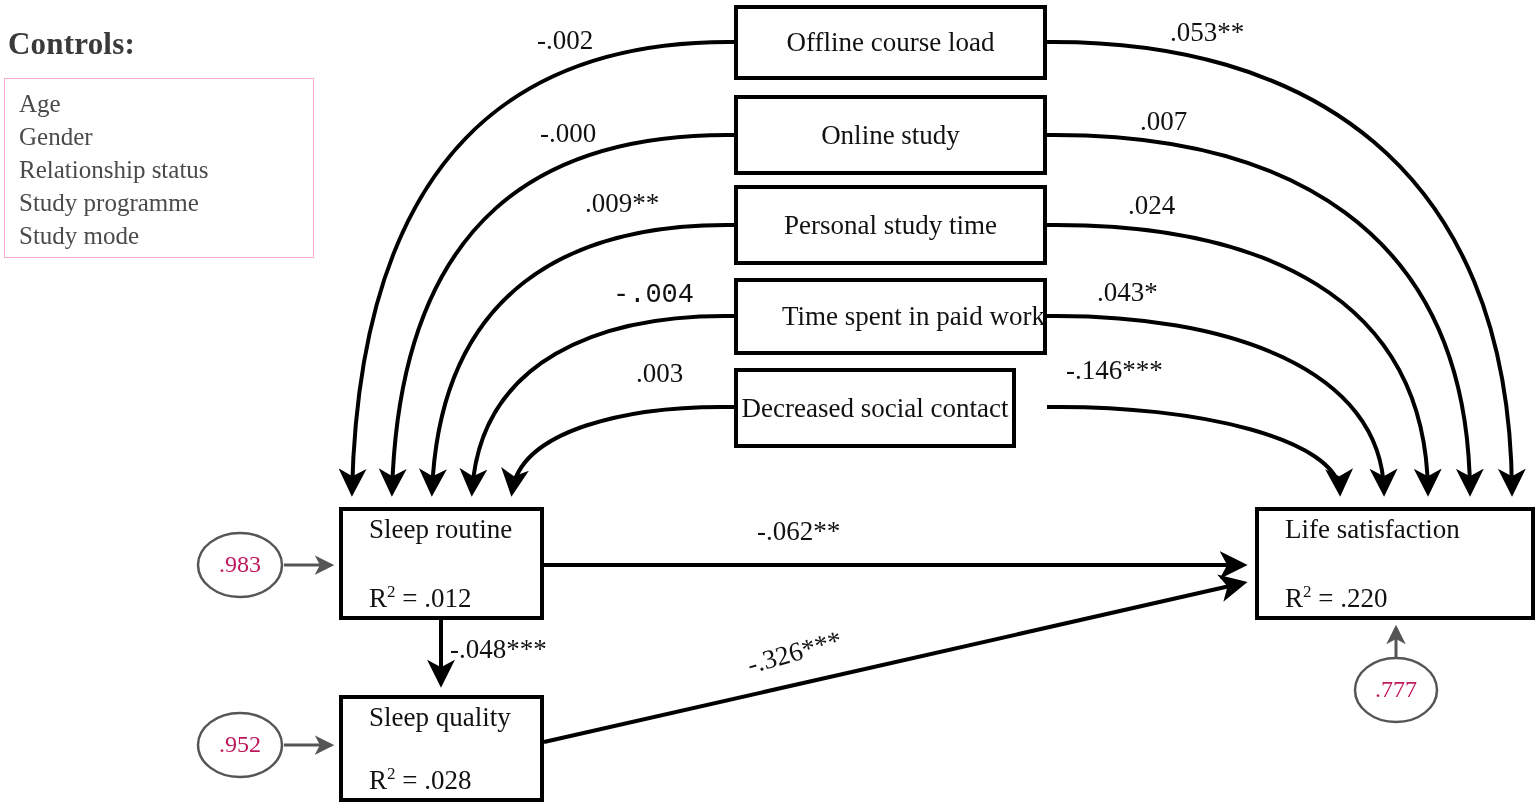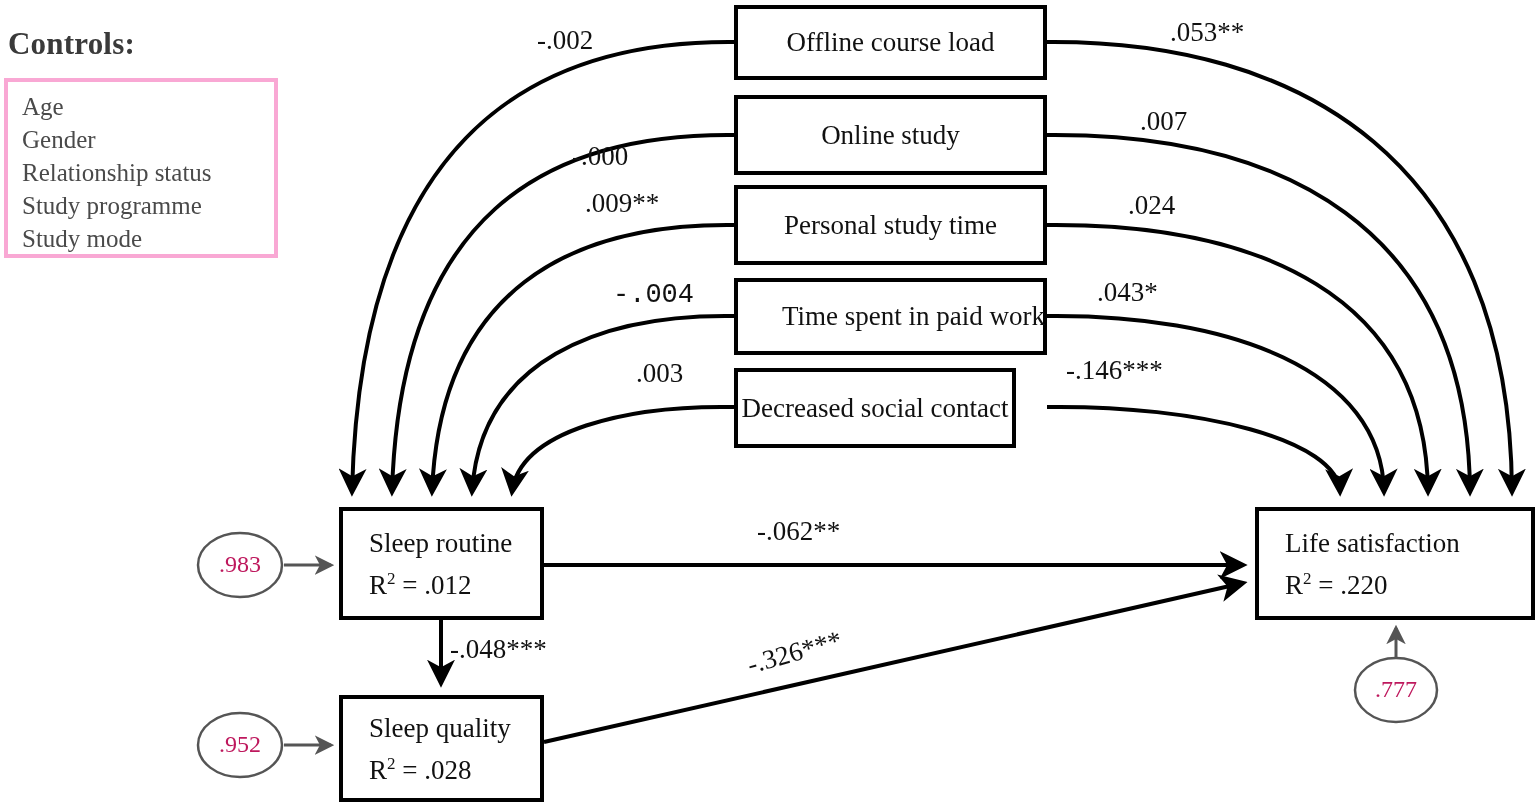--- a/index.html
+++ b/index.html
@@ -29,23 +29,23 @@
     top: 26px;
     font-size: 31px;
     font-weight: bold;
     color: #3a3a3a;
     letter-spacing: 0.2px;
   }
   .controls-box {
     position: absolute;
     left: 4px;
     top: 78px;
-    width: 274px;
+    width: 310px;
     height: 180px;
-    border: 4px solid #f9a8d4;
+    border: 1px solid #f9a8d4;
     background: #ffffff;
     box-sizing: border-box;
   }
   .controls-list {
     position: absolute;
     left: 14px;
     top: 8px;
     margin: 0;
     padding: 0;
     list-style: none;
@@ -71,21 +71,21 @@
     text-align: left;
     white-space: nowrap;
   }
   .outcome-box {
     position: absolute;
     box-sizing: border-box;
     background: #ffffff;
     border: 4px solid #000000;
     display: flex;
     flex-direction: column;
-    justify-content: center;
+    justify-content: space-between;
   }
   .outcome-box .node-label,
   .outcome-box .node-r2 {
     font-size: 27px;
     color: #111111;
     white-space: nowrap;
     padding-left: 26px;
     line-height: 36px;
   }
   .outcome-box .node-r2 sup {
@@ -207,21 +207,21 @@
       <span>R</span><sup>2</sup>
       <span>= .220</span>
     </div>
   </div>
 
   <div class="err-label" style="left:200px; top:551px; width:80px;">.983</div>
   <div class="err-label" style="left:200px; top:731px; width:80px;">.952</div>
   <div class="err-label" style="left:1356px; top:676px; width:80px;">.777</div>
 
   <div class="coef" style="left:537px; top:25px;">-.002</div>
-  <div class="coef" style="left:572px; top:118px;margin-top:23px;">-.000</div>
+  <div class="coef" style="left:540px; top:118px;">-.000</div>
   <div class="coef" style="left:585px; top:188px;">.009**</div>
   <div class="coef" style="left:613px; top:280px;font-family:Liberation Mono, monospace;">-.004</div>
   <div class="coef" style="left:636px; top:358px;">.003</div>
 
   <div class="coef" style="left:1170px; top:17px;">.053**</div>
   <div class="coef" style="left:1140px; top:106px;">.007</div>
   <div class="coef" style="left:1128px; top:190px;">.024</div>
   <div class="coef" style="left:1097px; top:277px;">.043*</div>
   <div class="coef" style="left:1066px; top:355px;">-.146***</div>
 

